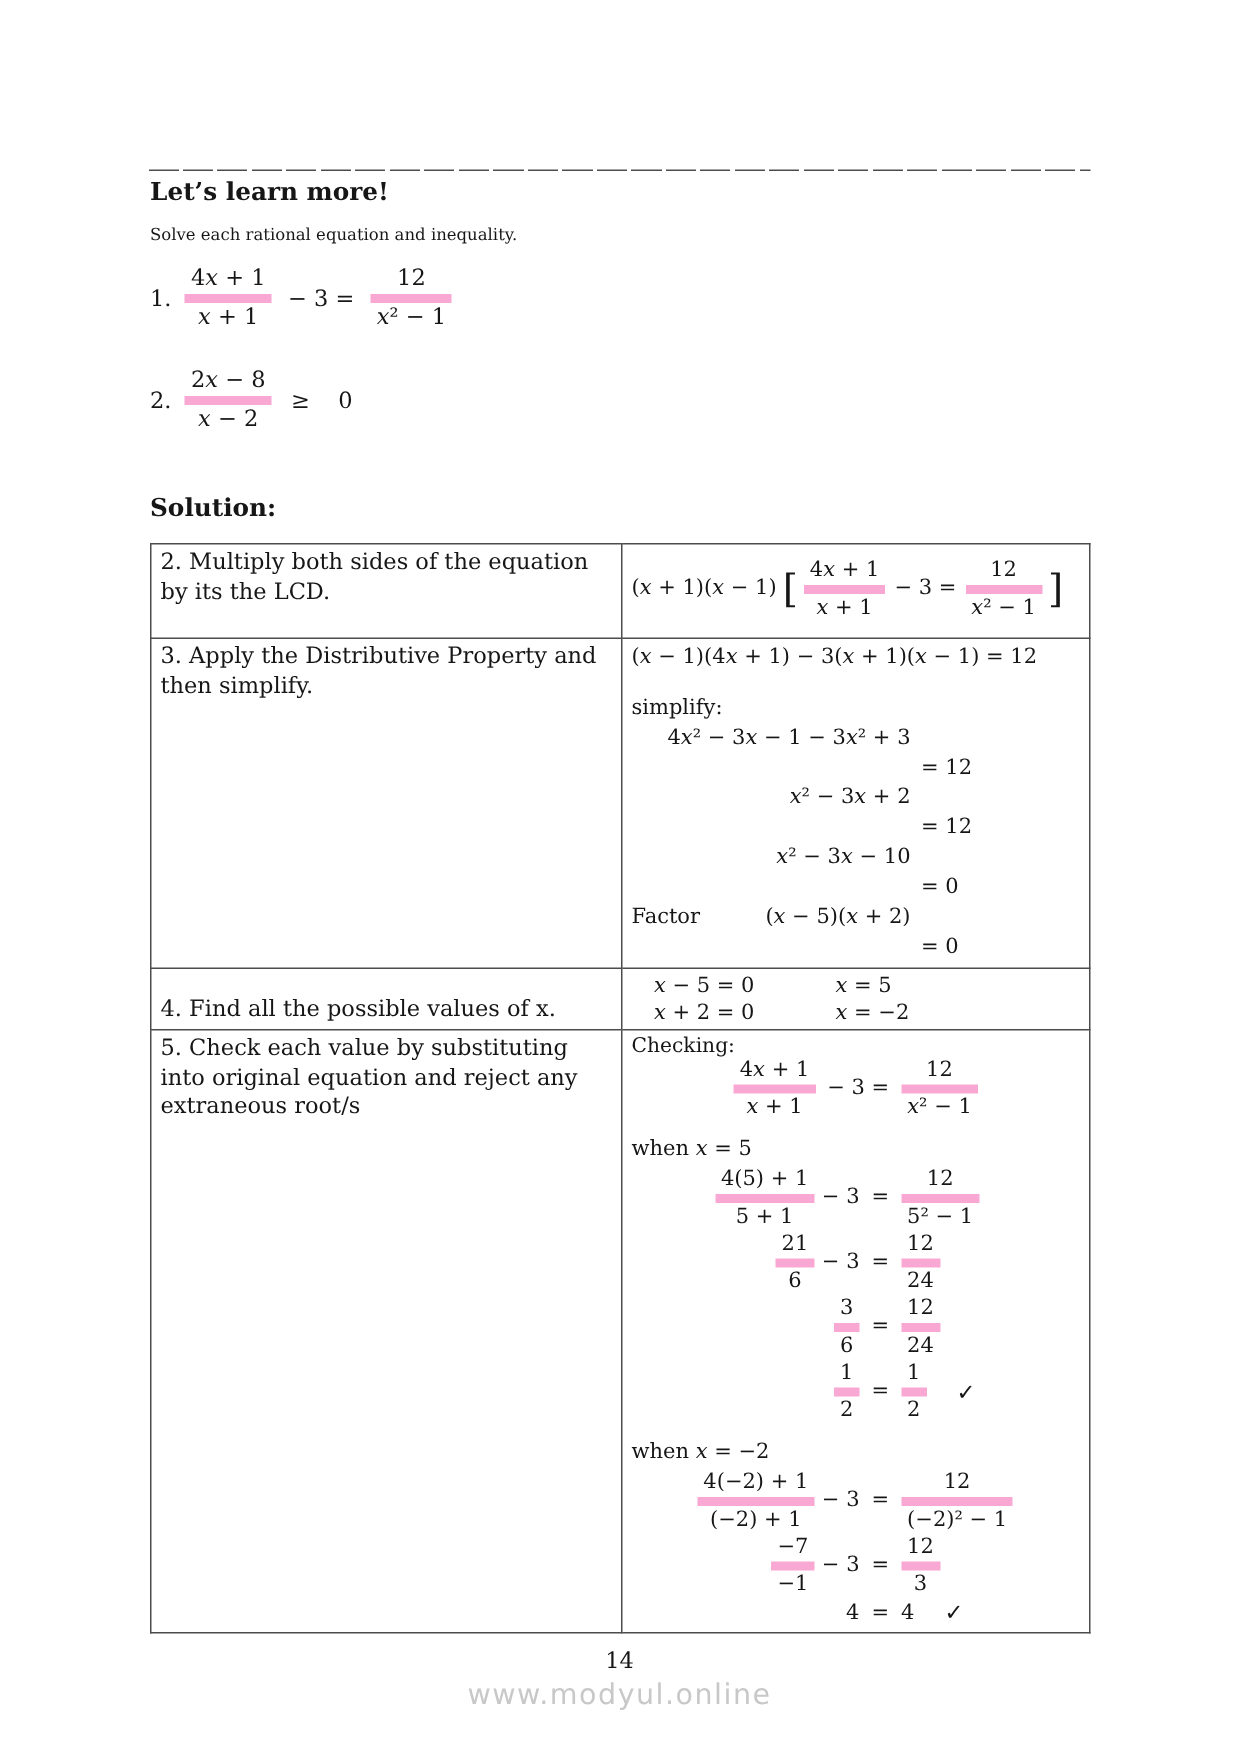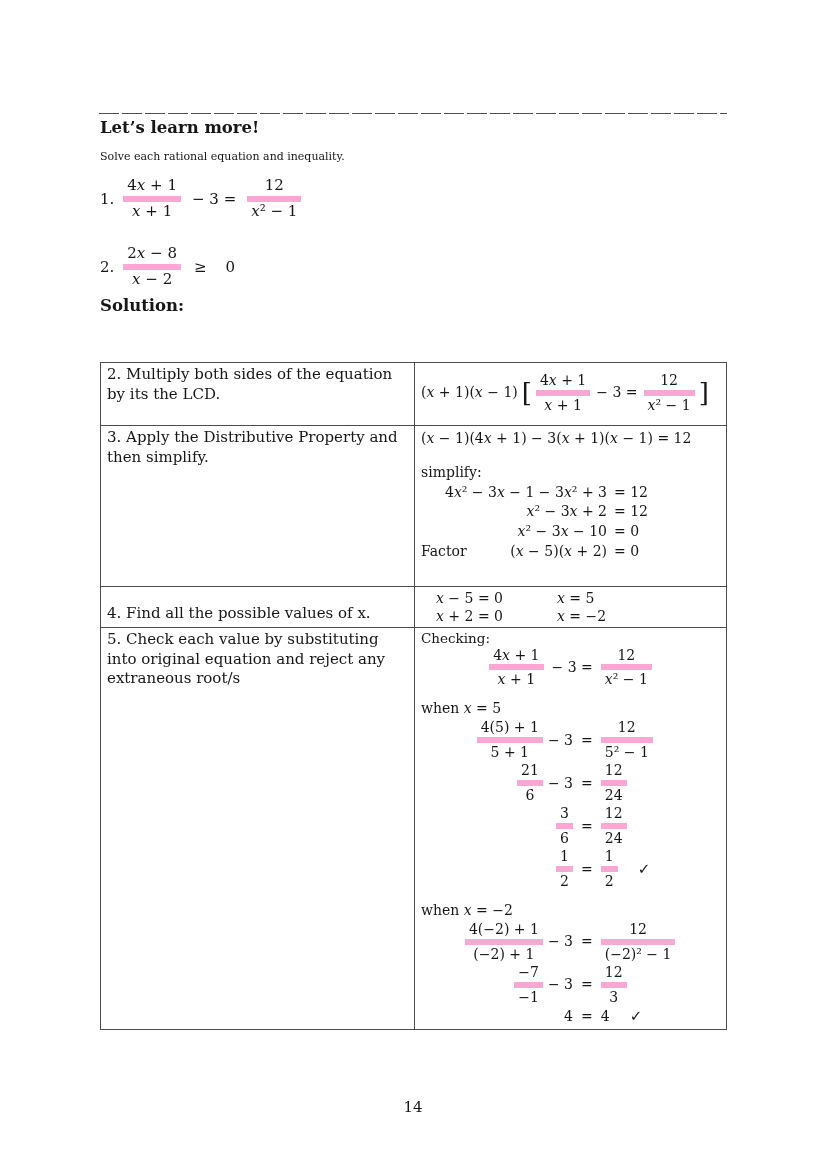--- a/index.html
+++ b/index.html
@@ -10,21 +10,21 @@
   }
   .rule {
     position: absolute; left: 99px; top: 113px; width: 628px; height: 1px;
     background: repeating-linear-gradient(90deg, #4d4d4d 0 20px, transparent 20px 23px);
   }
   .heading { position: absolute; left: 100px; top: 118px; font-size: 16.5px; font-weight: bold; }
   .prompt  { position: absolute; left: 100px; top: 150px; font-size: 11px; }
   .problem { position: absolute; left: 100px; display: flex; align-items: center; gap: 9px; font-size: 15px; }
   .p1 { top: 177px; }
   .p2 { top: 245px; }
-  .solution { position: absolute; left: 100px; top: 296px; font-size: 16.5px; font-weight: bold; }
+  .solution { position: absolute; left: 100px; top: 329px; font-size: 16.5px; font-weight: bold; }
 
   .frac { display: inline-flex; flex-direction: column; text-align: center; line-height: 1.18; }
   .fnum { padding: 0 4px 1px; border-bottom: 6px solid #f9a8d4; }
   .fden { padding: 1px 4px 0; }
   .mid { margin: 0 2px; white-space: nowrap; }
   .rel { margin-left: 4px; }
   .rhs0 { margin-left: 10px; }
 
   .soltable {
     position: absolute; left: 100px; top: 362px; width: 627px;
@@ -37,21 +37,21 @@
   .eqcenter { display: flex; align-items: center; justify-content: center; gap: 6px; }
   .eqleft   { display: flex; align-items: center; gap: 4px; padding-top: 7px; }
   .bracket  { font-size: 26px; line-height: 1; font-weight: 400; }
   .lcdval { text-align: center; margin-top: 2px; }
 
   .r3line1 { margin: 2px 0 17px; }
   .simplify { margin-bottom: 3px; }
   .simline { display: flex; position: relative; margin: 3px 0; }
   .simlabel { position: absolute; left: 0; top: 0; }
   .simlhs { flex: 0 0 186px; text-align: right; }
-  .simrhs { margin-left: 7px; }
+  .simrhs { margin-left: 7px; margin-top: 20px; }
 
   td.r4left { vertical-align: bottom; padding-bottom: 4px; }
   .r4line { display: flex; padding-left: 15px; line-height: 1.3; }
   .r4a { flex: 0 0 121px; }
 
   .checklabel { font-size: 13.5px; }
   .when { margin: 12px 0 3px; }
   .eqline { display: flex; align-items: center; margin: 2px 0; }
   .eq-lhs { flex: 0 0 152px; display: flex; justify-content: flex-end; align-items: center; }
   .op { margin-left: 5px; white-space: nowrap; }
@@ -312,14 +312,15 @@
           </span>
           <span class="check">✓</span>
         </div>
 
       </td>
     </tr>
   </tbody>
     </table>
 
   <div class="pagenum">14</div>
+  <div class="watermark">www.modyul.online</div>
 
 </div>
 
 </body></html>

